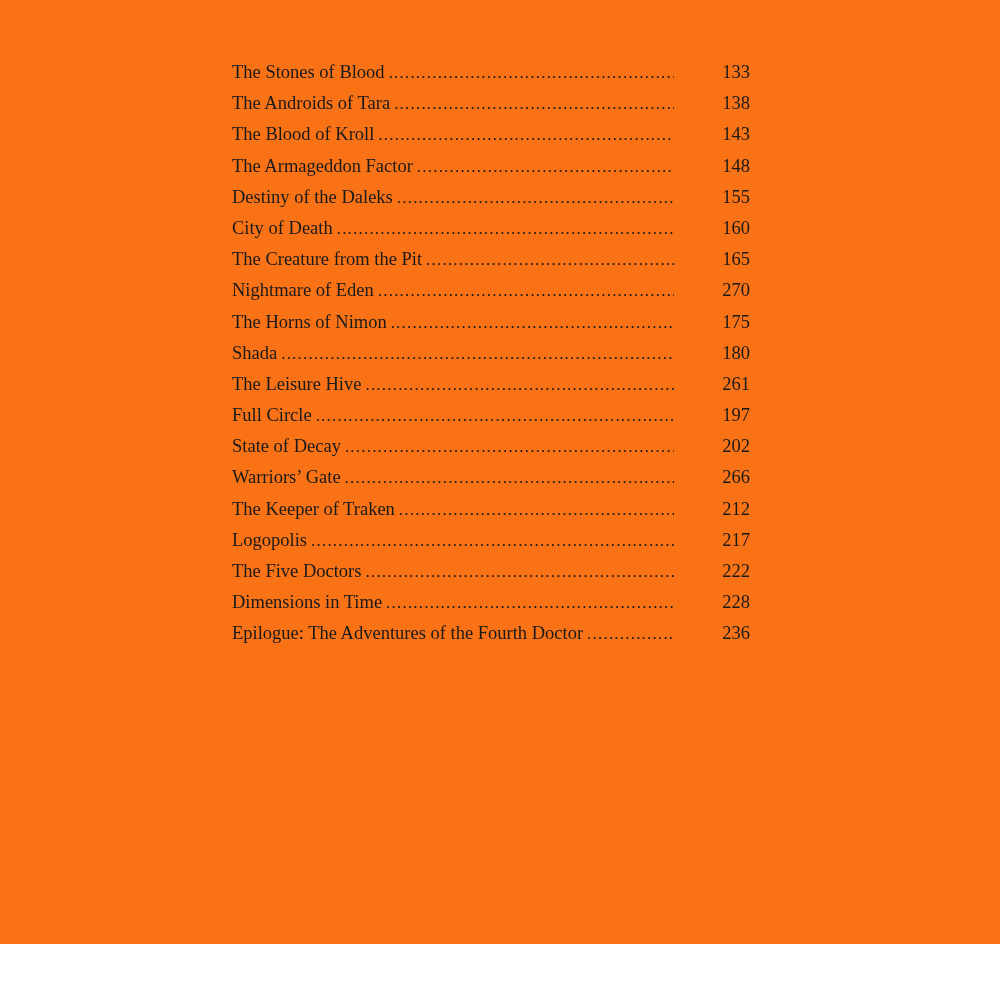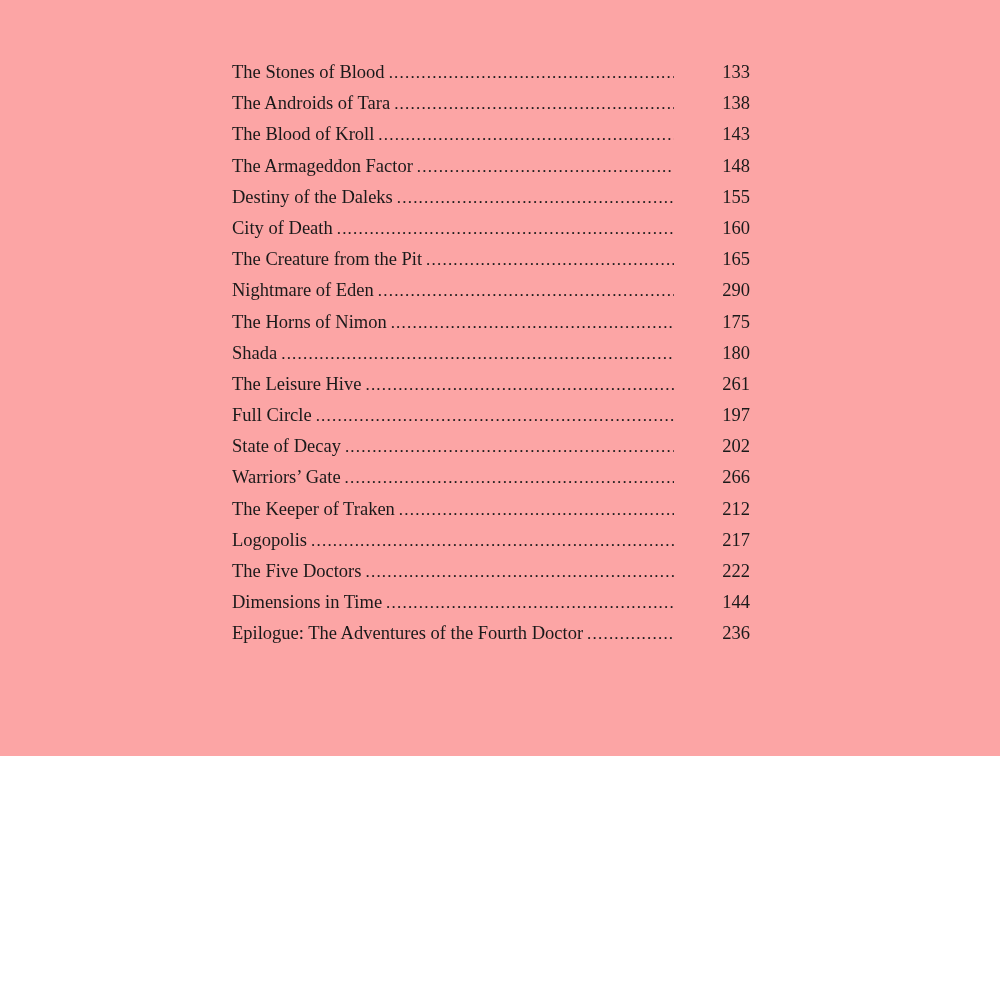--- a/index.html
+++ b/index.html
@@ -6,22 +6,22 @@
     margin: 0;
     padding: 0;
     width: 1000px;
     height: 1000px;
     background: #ffffff;
     font-family: "Liberation Serif", "DejaVu Serif", serif;
   }
   .page {
     position: relative;
     width: 1000px;
-    height: 756px;
-    background: #fca5a5;
+    height: 944px;
+    background: #f97316;
     overflow: hidden;
   }
   .toc-list {
     position: absolute;
     left: 232px;
     top: 62px;
     width: 518px;
   }
   .toc-row {
     display: flex;
@@ -95,21 +95,21 @@
 
   <div class="toc-row">
     <span class="toc-title">The Creature from the Pit</span>
     <span class="toc-leader"></span>
     <span class="toc-page">165</span>
   </div>
 
   <div class="toc-row">
     <span class="toc-title">Nightmare of Eden</span>
     <span class="toc-leader"></span>
-    <span class="toc-page">290</span>
+    <span class="toc-page">270</span>
   </div>
 
   <div class="toc-row">
     <span class="toc-title">The Horns of Nimon</span>
     <span class="toc-leader"></span>
     <span class="toc-page">175</span>
   </div>
 
   <div class="toc-row">
     <span class="toc-title">Shada</span>
@@ -156,21 +156,21 @@
 
   <div class="toc-row">
     <span class="toc-title">The Five Doctors</span>
     <span class="toc-leader"></span>
     <span class="toc-page">222</span>
   </div>
 
   <div class="toc-row">
     <span class="toc-title">Dimensions in Time</span>
     <span class="toc-leader"></span>
-    <span class="toc-page">144</span>
+    <span class="toc-page">228</span>
   </div>
 
 
   <div class="toc-row">
     <span class="toc-title">Epilogue: The Adventures of the Fourth Doctor</span>
     <span class="toc-leader"></span>
     <span class="toc-page">236</span>
   </div>
 </div>
 </div>

